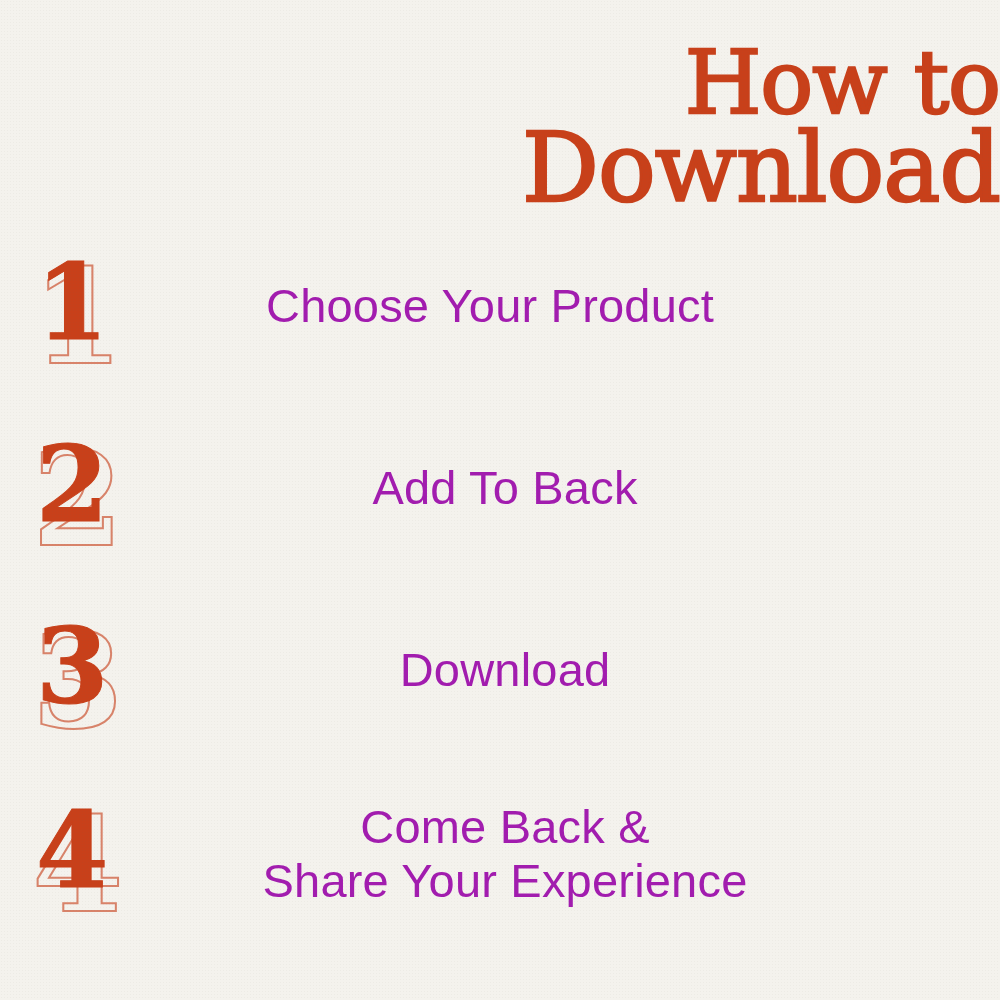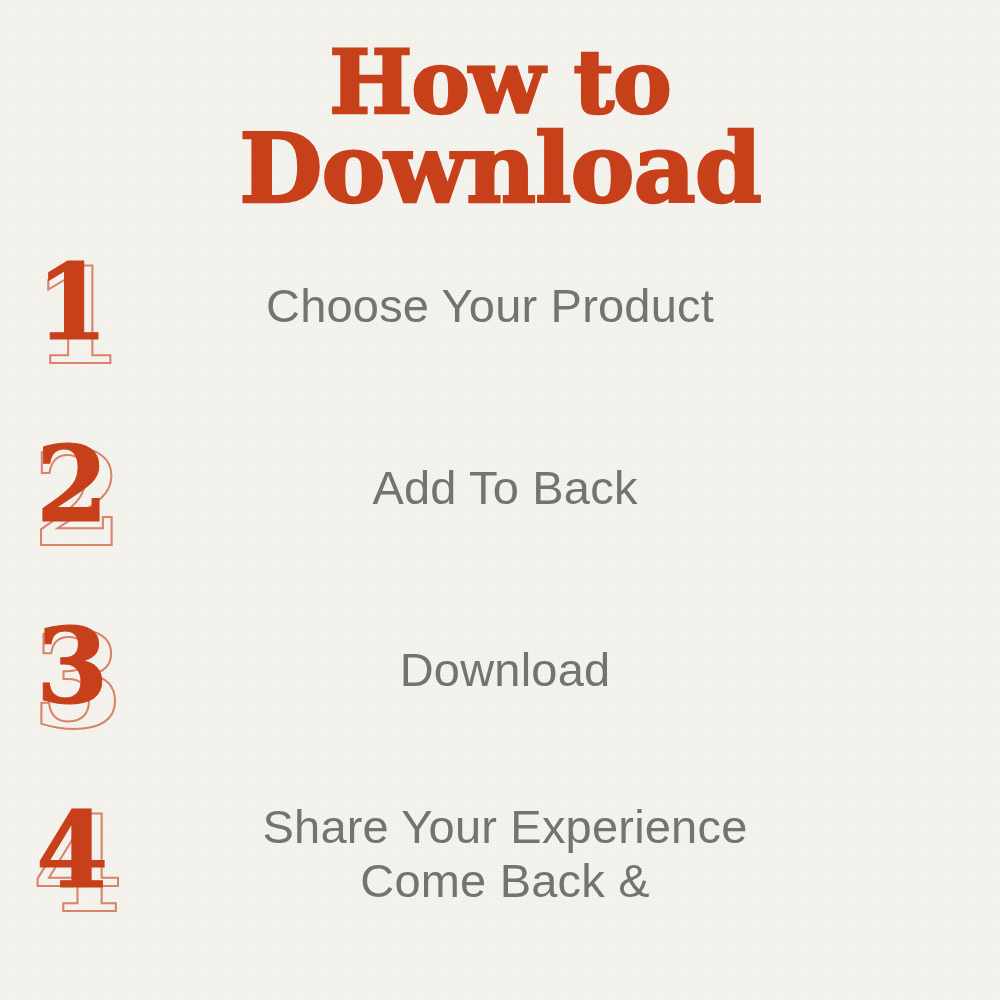--- a/index.html
+++ b/index.html
@@ -36,24 +36,24 @@
     inset:0;
     z-index:2;
   }
 
   
   .title {
     position:absolute;
     left:0;
     right:0;
     top:42px;
-    text-align:center;
+    text-align:right;
     color:#c8401a;
     font-family:"DejaVu Serif", "Liberation Serif", serif;
-    font-weight:700;
+    font-weight:400;
     font-size:88px;
     line-height:.93;
     letter-spacing:-1px;
     -webkit-text-stroke:2.5px #c8401a;
   }
   .title .l1 { display:block; }
   .title .l2 { display:block; font-size:96px; }
 
   
   .steps {
@@ -106,21 +106,21 @@
   .numeral.solid {
     color:#c8401a;
     -webkit-text-stroke:1px #c8401a;
     z-index:2;
   }
 
   
   .labels {
     flex:1 1 auto;
     text-align:center;
-    color:#737373;
+    color:#a21caf;
     font-family:"Liberation Sans", sans-serif;
     font-weight:400;
     font-size:47px;
     line-height:1.14;
     letter-spacing:.2px;
     padding-right:120px;
   }
   .labels .ln { display:block; white-space:nowrap; }
 
   
@@ -170,21 +170,21 @@
         <span class="ln">Download</span>
       </div>
     </div>
 
     <div class="step step-4">
       <div class="num-wrap">
         <span class="numeral outline">4</span>
         <span class="numeral solid">4</span>
       </div>
       <div class="labels">
+        <span class="ln">Come Back &amp;</span>
         <span class="ln">Share Your Experience</span>
-        <span class="ln">Come Back &amp;</span>
       </div>
     </div>
 
   </div>
 </div>
 
 <div class="grain"></div>
 
 </body></html>

